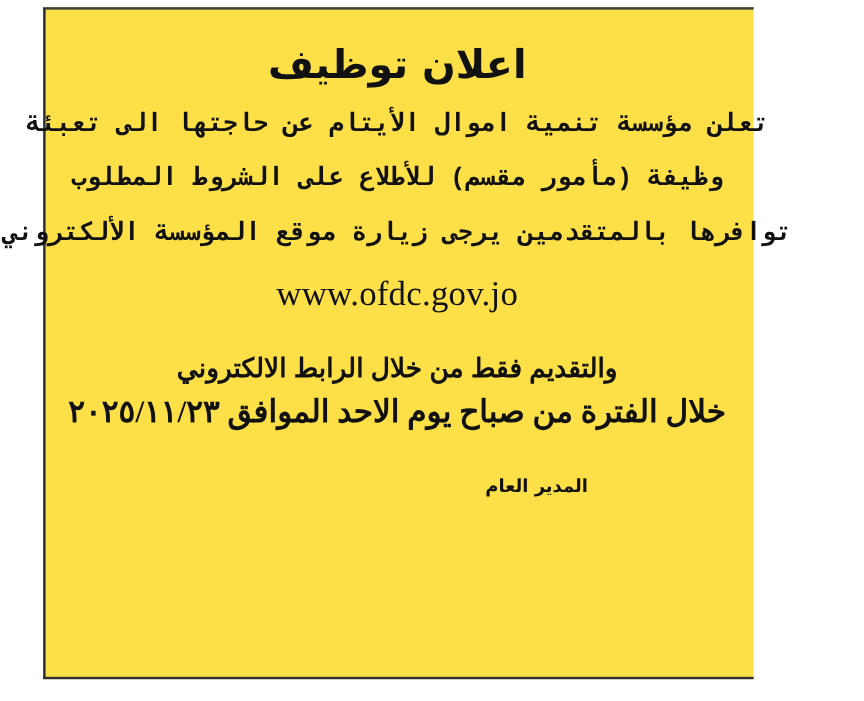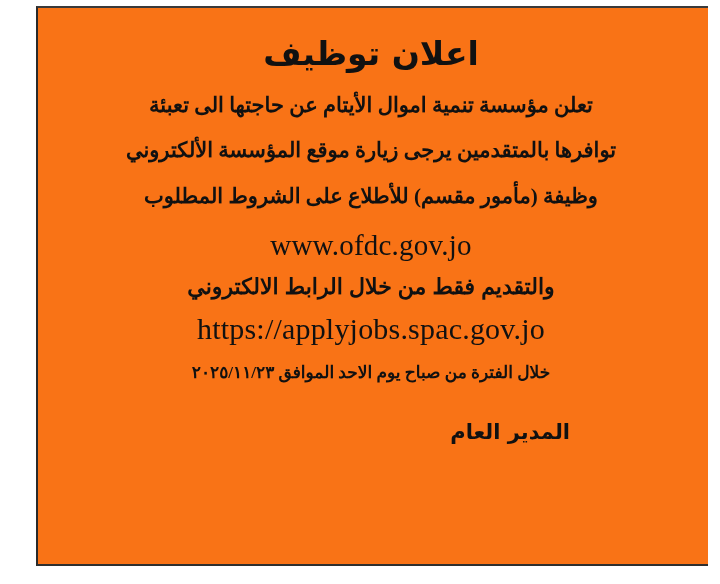--- a/index.html
+++ b/index.html
@@ -20,23 +20,23 @@
     width: 720px;
     height: 584px;
     background: #ffffff;
   }
 
   
   .sheet {
     position: absolute;
     left: 36px;
     top: 6px;
-    width: 672px;
+    width: 592px;
     height: 560px;
-    background: #f97316;
+    background: #fde047;
     border-left: 2px solid #2a2a2a;
     border-top: 2px solid #3a3a3a;
     border-bottom: 2px solid #2f2f2f;
     box-sizing: border-box;
   }
 
   .content {
     position: absolute;
     left: 0;
     top: 0;
@@ -53,36 +53,36 @@
     font-family: "DejaVu Sans", sans-serif;
     font-weight: bold;
     font-size: 33px;
     letter-spacing: 0px;
     margin: 12px 0 18px 0;
     text-align: center;
     direction: rtl;
   }
 
   .body-line {
-    font-family: Liberation Serif, serif;
+    font-family: Liberation Mono, monospace;
     font-weight: bold;
     font-size: 21px;
     line-height: 1.35;
     text-align: center;
     direction: rtl;
     margin: 0 0 17px 0;
     white-space: nowrap;
   }
 
   .url {
     font-family: "Liberation Serif", serif;
     font-size: 29px;
     direction: ltr;
     text-align: left;
-    margin: 2px 0 12px 0;
+    margin: 2px 0 32px 0;
     letter-spacing: 0.2px;
   }
 
   .url-2 {
     font-family: "Liberation Serif", serif;
     font-size: 30px;
     direction: ltr;
     text-align: center;
     margin: 4px 0 16px 0;
     letter-spacing: 0.2px;
@@ -94,58 +94,57 @@
     font-size: 22px;
     direction: rtl;
     text-align: center;
     margin: 0 0 8px 0;
     white-space: nowrap;
   }
 
   .date-line {
     font-family: "Liberation Serif", serif;
     font-weight: bold;
-    font-size: 17px;
+    font-size: 26px;
     direction: rtl;
     text-align: center;
     margin: 0 0 9px 0;
     white-space: nowrap;
   }
 
   .signature {
     font-family: "DejaVu Sans", sans-serif;
     font-weight: bold;
-    font-size: 21px;
+    font-size: 15px;
     direction: rtl;
     align-self: flex-start;
     margin: 28px 0 0 0;
     padding-right: 108px;
     white-space: nowrap;
   }
 </style>
 </head>
 <body>
 
 <div class="page">
   <div class="sheet">
     <div class="content">
 
       <div class="title">اعلان توظيف</div>
 
       <div class="body-line">تعلن مؤسسة تنمية اموال الأيتام عن حاجتها الى تعبئة</div>
 
+      <div class="body-line">وظيفة (مأمور مقسم) للأطلاع على الشروط المطلوب</div>
+
       <div class="body-line">توافرها بالمتقدمين يرجى زيارة موقع المؤسسة الألكتروني</div>
-
-      <div class="body-line">وظيفة (مأمور مقسم) للأطلاع على الشروط المطلوب</div>
 
       <div class="url">www.ofdc.gov.jo</div>
 
       <div class="link-intro">والتقديم فقط من خلال الرابط الالكتروني</div>
 
-      <div class="url-2">https://applyjobs.spac.gov.jo</div>
 
       <div class="date-line">خلال الفترة من صباح يوم الاحد الموافق ٢٠٢٥/١١/٢٣</div>
 
 
       <div class="signature">المدير العام</div>
 
     </div>
   </div>
 </div>
 

